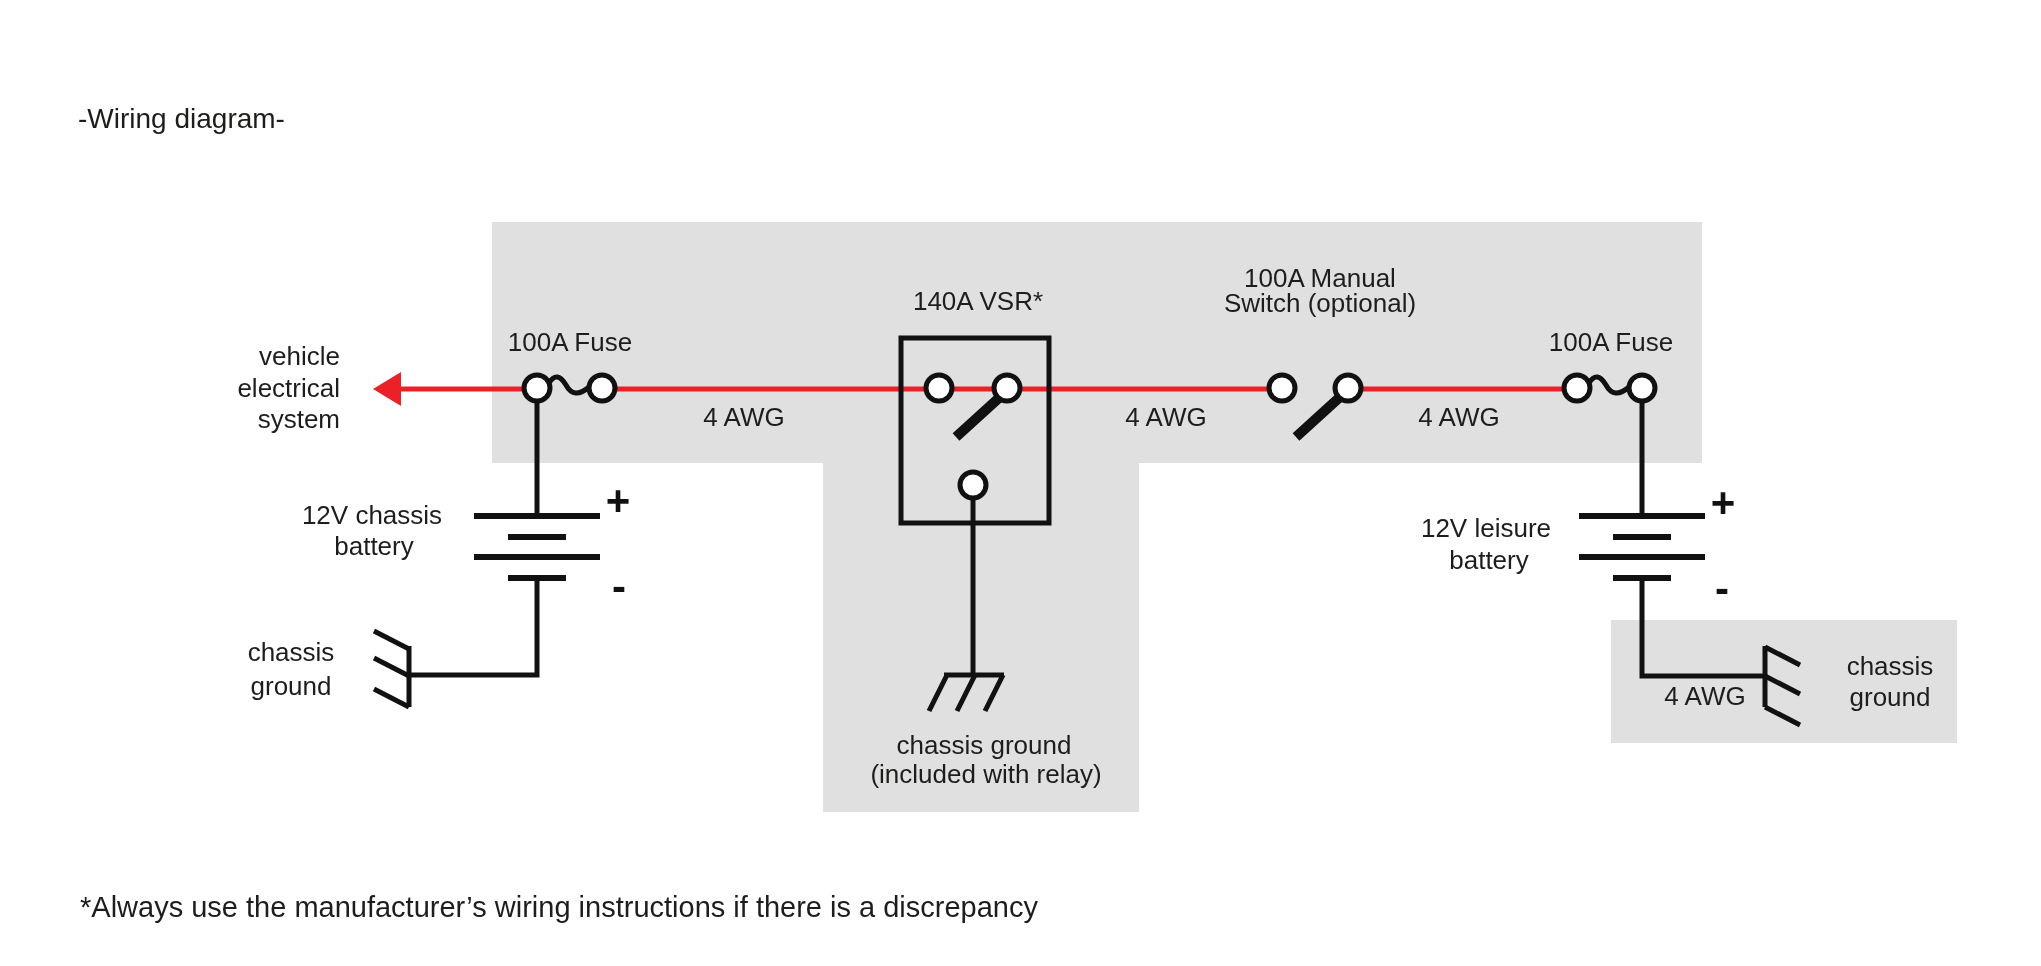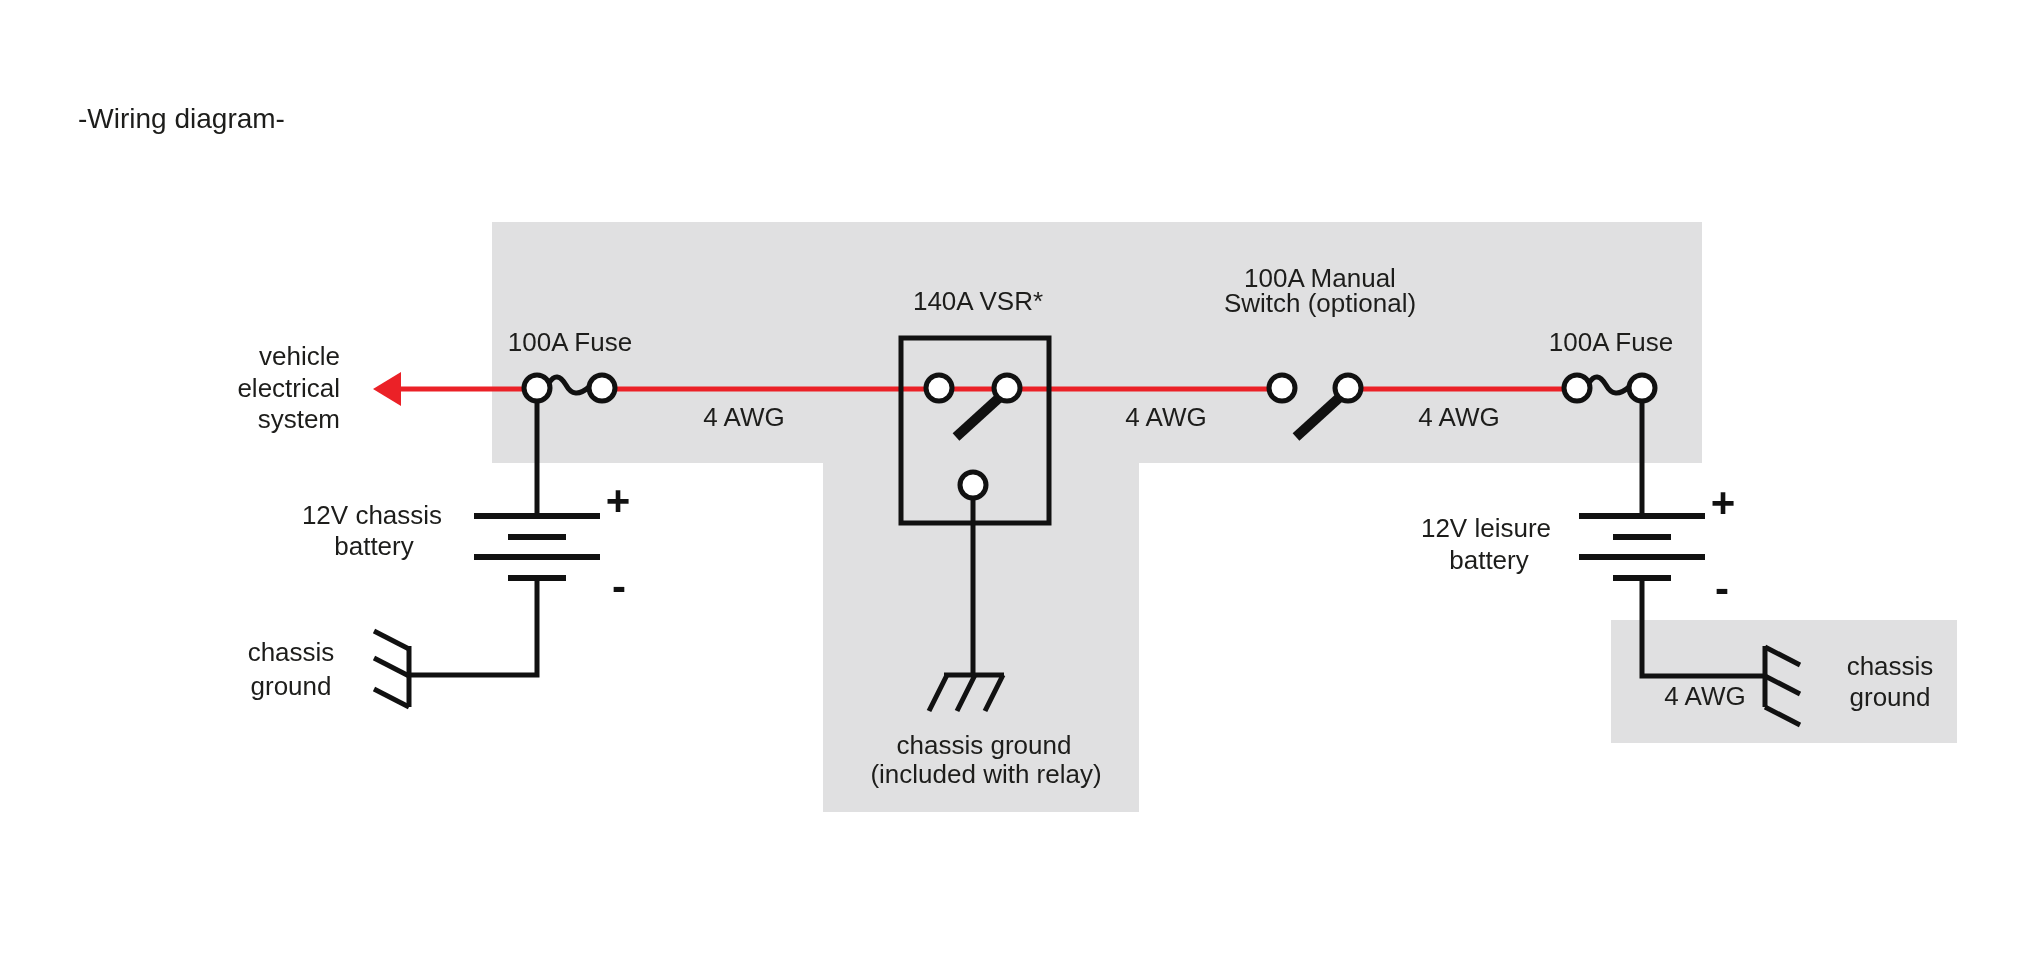--- a/index.html
+++ b/index.html
@@ -156,13 +156,14 @@
 
       <text class="lbl mid" x="291" y="652">chassis</text>
       <text class="lbl mid" x="291" y="686">ground</text>
       <text class="lbl mid" x="984" y="745">chassis ground</text>
       <text class="lbl mid" x="986" y="774">(included with relay)</text>
       <text class="lbl mid" x="1890" y="666">chassis</text>
       <text class="lbl mid" x="1890" y="697">ground</text>
     </g>
   </svg>
 
+  <div class="footnote">*Always use the manufacturer’s wiring instructions if there is a discrepancy</div>
 </div>
 
 </body></html>

